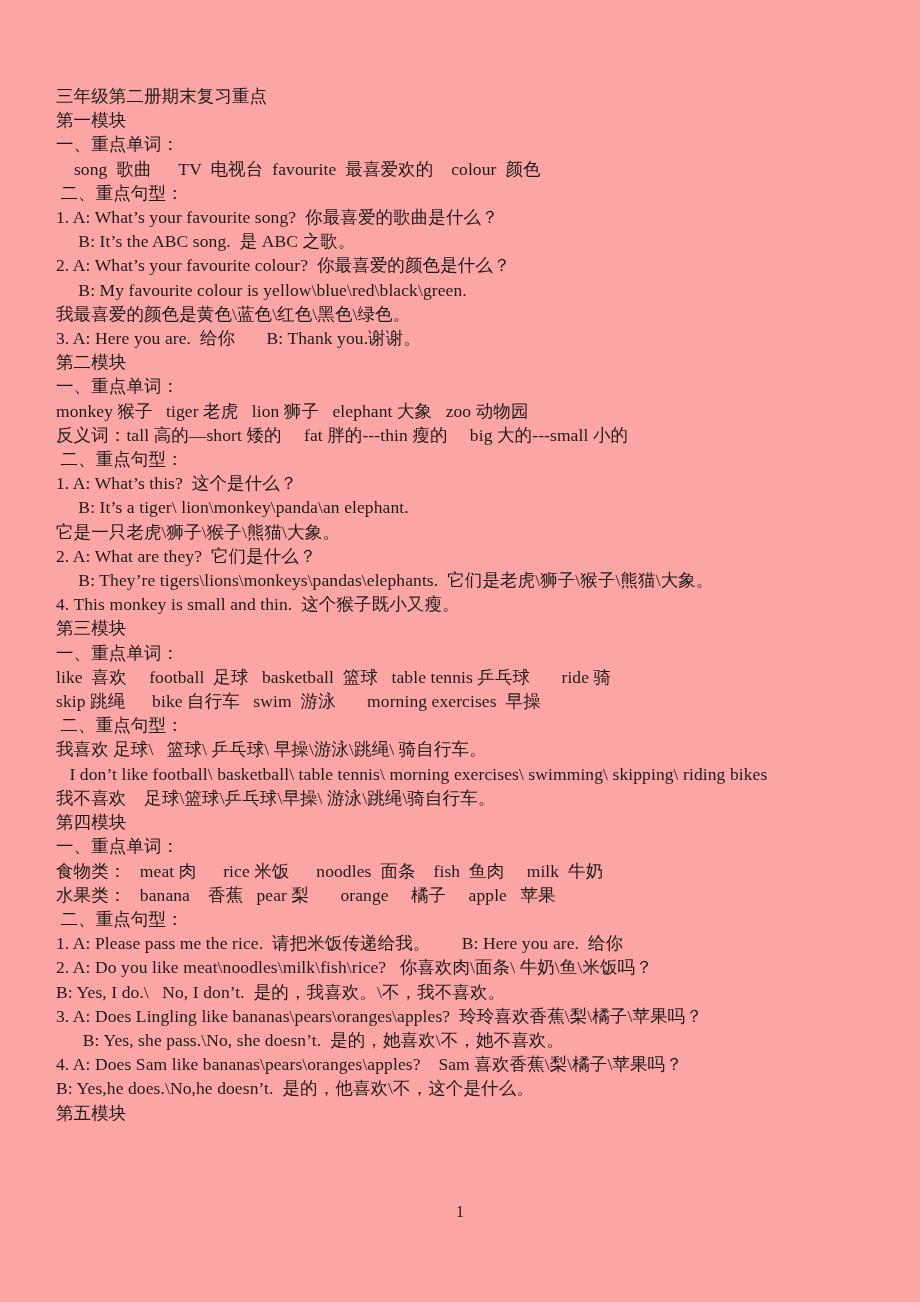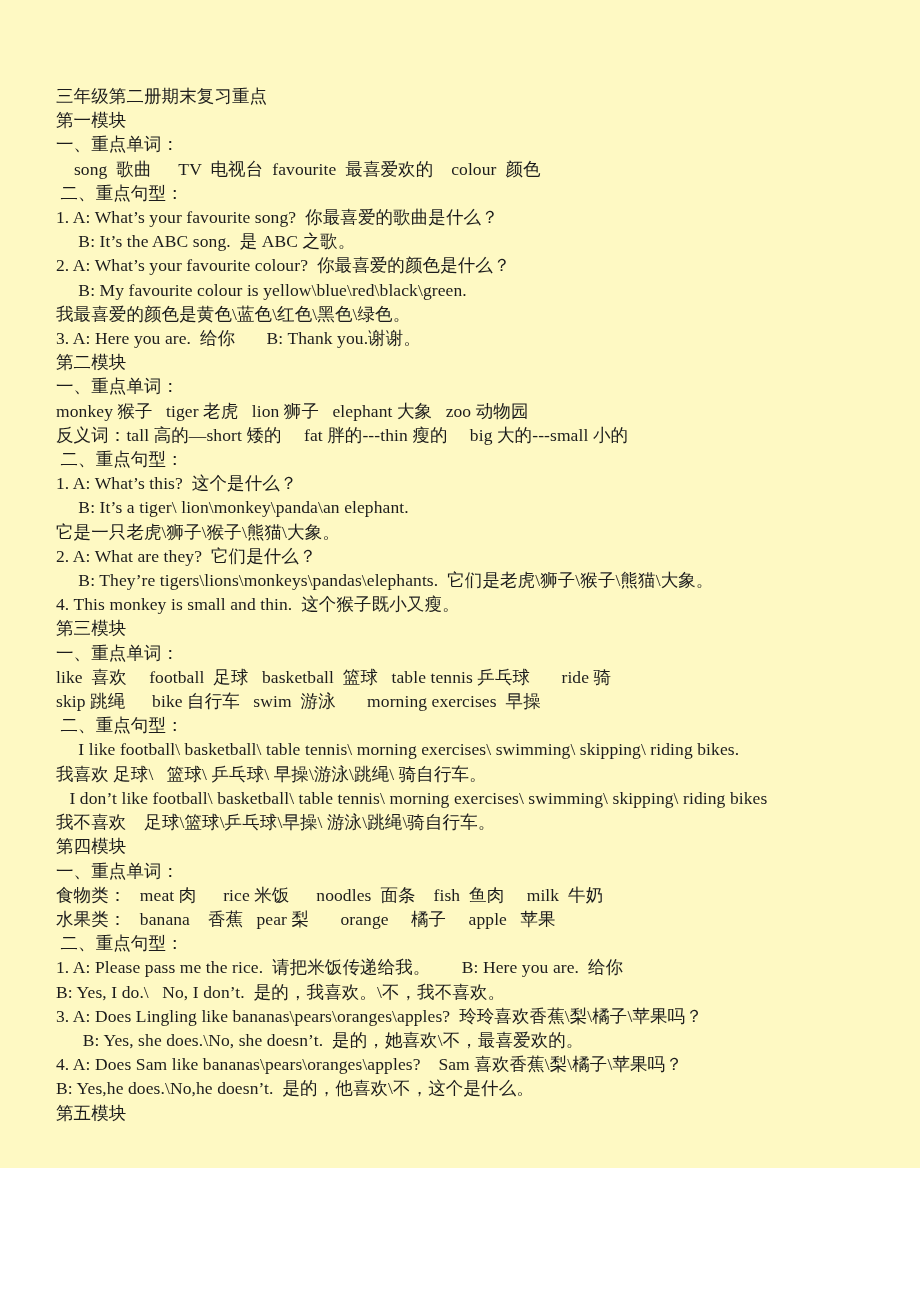--- a/index.html
+++ b/index.html
@@ -3,22 +3,22 @@
 <meta charset="utf-8">
 <style>
   html, body {
     margin: 0;
     padding: 0;
     background: #ffffff;
   }
   .page {
     position: relative;
     width: 920px;
-    height: 1168px;
-    background: #fef9c3;
+    height: 1302px;
+    background: #fca5a5;
     box-sizing: border-box;
     overflow: hidden;
     font-family: "Liberation Serif", "DejaVu Serif", serif;
     color: #1a1a1a;
   }
   .content {
     position: absolute;
     left: 56px;
     top: 84px;
     right: 40px;
@@ -70,34 +70,34 @@
     <div class="line">它是一只老虎\狮子\猴子\熊猫\大象。</div>
     <div class="line">2. A: What are they?  它们是什么？</div>
     <div class="line">     B: They’re tigers\lions\monkeys\pandas\elephants.  它们是老虎\狮子\猴子\熊猫\大象。</div>
     <div class="line">4. This monkey is small and thin.  这个猴子既小又瘦。</div>
 
     <div class="line">第三模块</div>
     <div class="line">一、重点单词：</div>
     <div class="line">like  喜欢     football  足球   basketball  篮球   table tennis 乒乓球       ride 骑</div>
     <div class="line">skip 跳绳      bike 自行车   swim  游泳       morning exercises  早操</div>
     <div class="line"> 二、重点句型：</div>
-    <div class="line">     I like football\ basketball\ table tennis\ morning exercises\ swimming\ skipping\ riding bikes.</div>
     <div class="line">我喜欢 足球\   篮球\ 乒乓球\ 早操\游泳\跳绳\ 骑自行车。</div>
     <div class="line">   I don’t like football\ basketball\ table tennis\ morning exercises\ swimming\ skipping\ riding bikes</div>
     <div class="line">我不喜欢    足球\篮球\乒乓球\早操\ 游泳\跳绳\骑自行车。</div>
 
     <div class="line">第四模块</div>
     <div class="line">一、重点单词：</div>
     <div class="line">食物类：   meat 肉      rice 米饭      noodles  面条    fish  鱼肉     milk  牛奶</div>
     <div class="line">水果类：   banana    香蕉   pear 梨       orange     橘子     apple   苹果</div>
     <div class="line"> 二、重点句型：</div>
     <div class="line">1. A: Please pass me the rice.  请把米饭传递给我。       B: Here you are.  给你</div>
+    <div class="line">2. A: Do you like meat\noodles\milk\fish\rice?   你喜欢肉\面条\ 牛奶\鱼\米饭吗？</div>
     <div class="line">B: Yes, I do.\   No, I don’t.  是的，我喜欢。\不，我不喜欢。</div>
     <div class="line">3. A: Does Lingling like bananas\pears\oranges\apples?  玲玲喜欢香蕉\梨\橘子\苹果吗？</div>
-    <div class="line">      B: Yes, she does.\No, she doesn’t.  是的，她喜欢\不，最喜爱欢的。</div>
+    <div class="line">      B: Yes, she pass.\No, she doesn’t.  是的，她喜欢\不，她不喜欢。</div>
     <div class="line">4. A: Does Sam like bananas\pears\oranges\apples?    Sam 喜欢香蕉\梨\橘子\苹果吗？</div>
     <div class="line">B: Yes,he does.\No,he doesn’t.  是的，他喜欢\不，这个是什么。</div>
 
     <div class="line">第五模块</div>
   </div>
 
   <div class="footer">1</div>
 
 </div>
 

